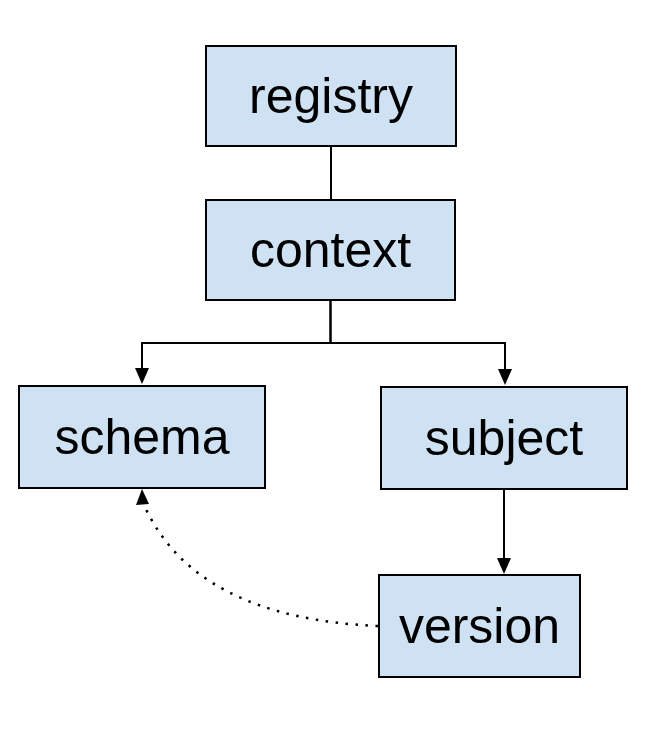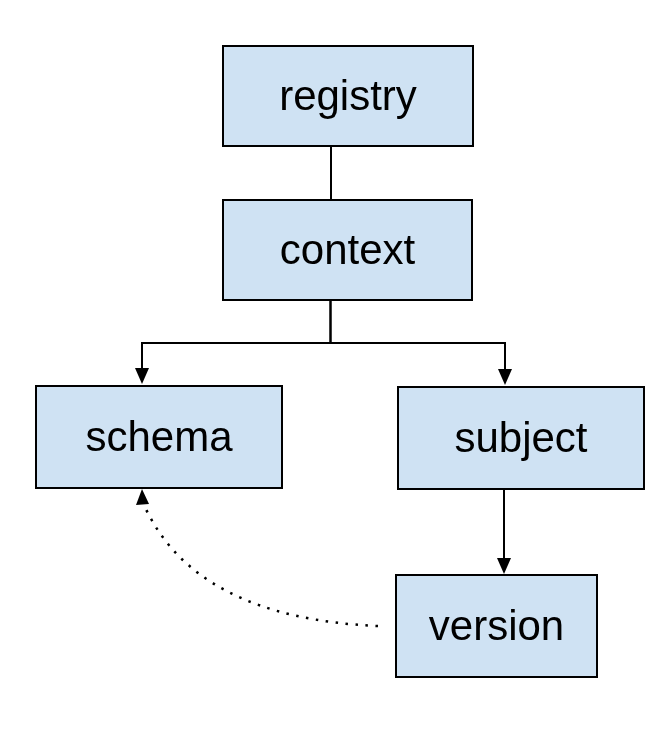--- a/index.html
+++ b/index.html
@@ -24,24 +24,23 @@
   }
   .node {
     position: absolute;
     box-sizing: border-box;
     background: #cfe2f3;
     border: 2px solid #000000;
     display: flex;
     align-items: center;
     justify-content: center;
     color: #000000;
-    font-size: 42px;
+    font-size: 50px;
     line-height: 1;
     white-space: nowrap;
-    margin-left: 17px;
   }
   .node-registry { left: 205px; top: 45px;  width: 252px; height: 102px; }
   .node-context  { left: 205px; top: 199px; width: 251px; height: 102px; }
   .node-schema   { left: 18px;  top: 385px; width: 248px; height: 104px; }
   .node-subject  { left: 380px; top: 386px; width: 248px; height: 104px; }
   .node-version  { left: 378px; top: 574px; width: 203px; height: 104px; }
 
   .edge-line {
     stroke: #000000;
     stroke-width: 2;

